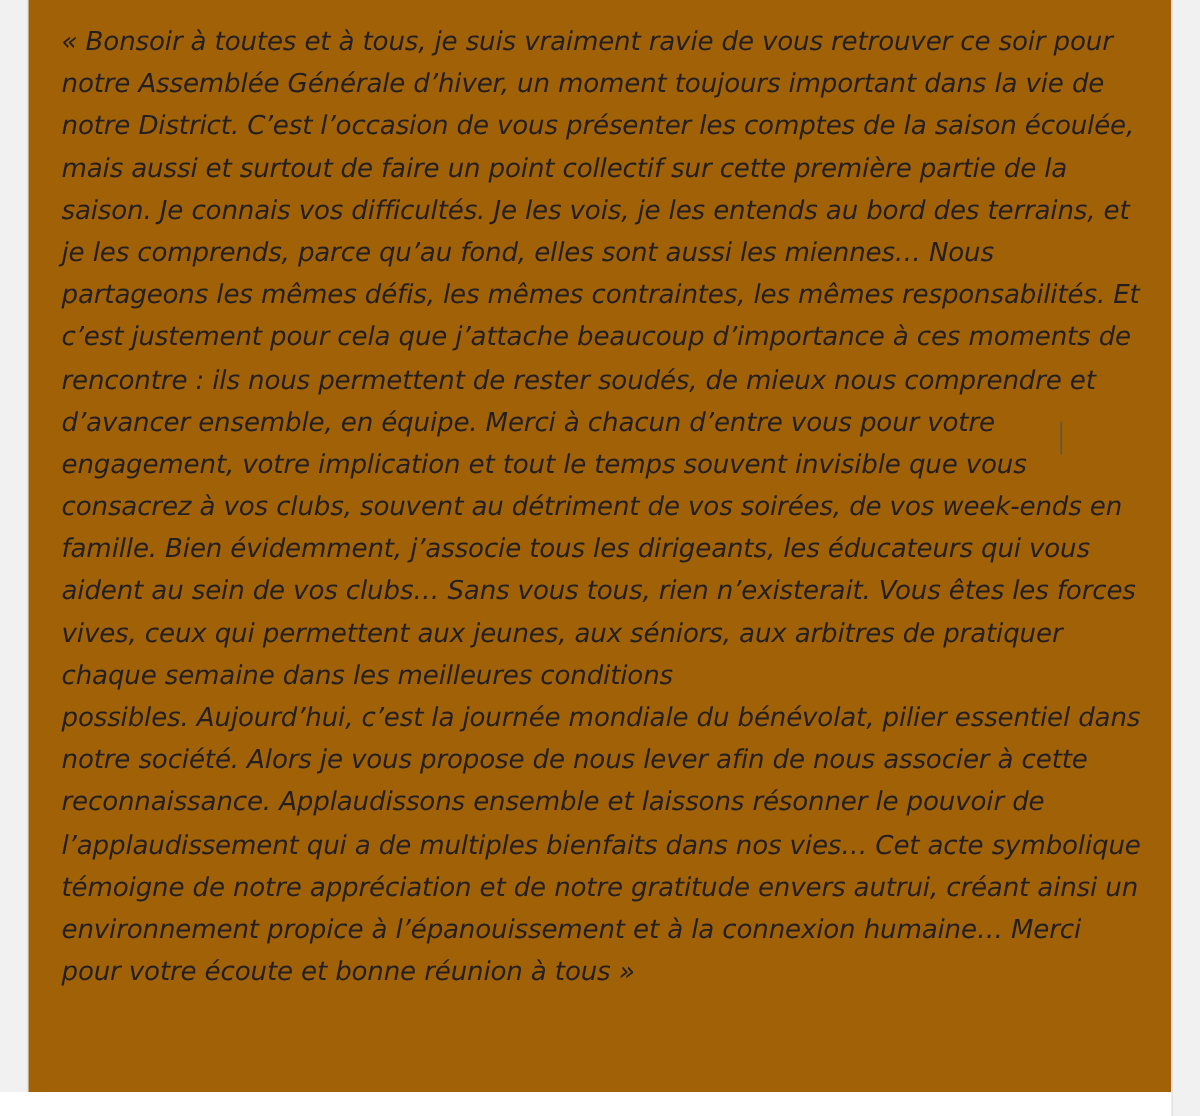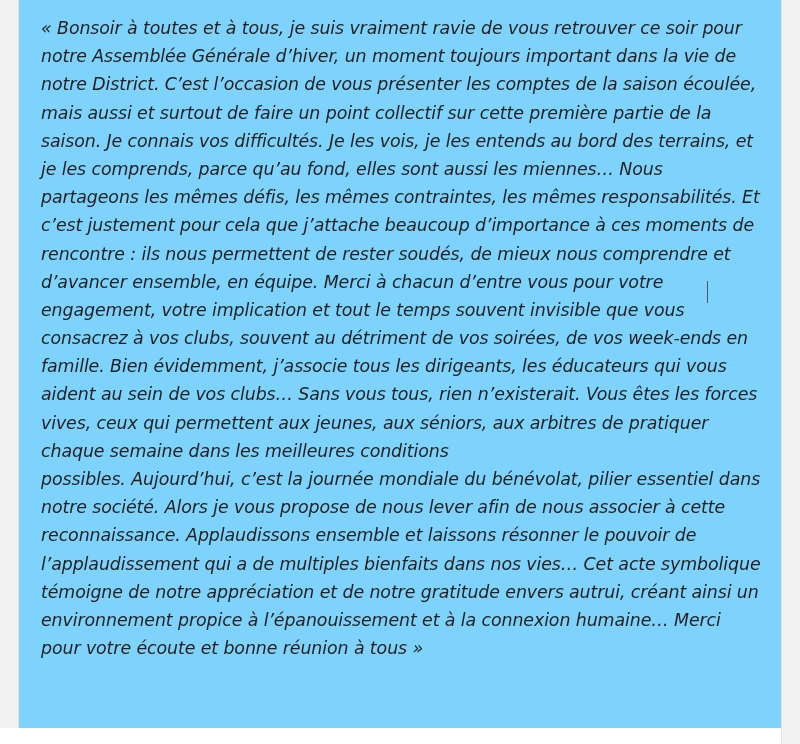--- a/index.html
+++ b/index.html
@@ -32,21 +32,21 @@
   }
   #page::before { left: 0; border-right: 1px solid #e3e3e3; }
   #page::after  { right: 0; border-left: 1px solid #e3e3e3; }
 
   #speech-block {
     position: absolute;
     left: 19px;
     top: 0;
     right: 19px;
     bottom: 16px;
-    background: #7dd3fc;
+    background: #a16207;
     box-sizing: border-box;
     padding: 14px 18px 10px 22px;
     overflow: hidden;
   }
   .speech-text {
     font-family: "DejaVu Sans", sans-serif;
     font-style: italic;
     font-size: 17.4px;
     line-height: 1.62;
     color: #231f20;

